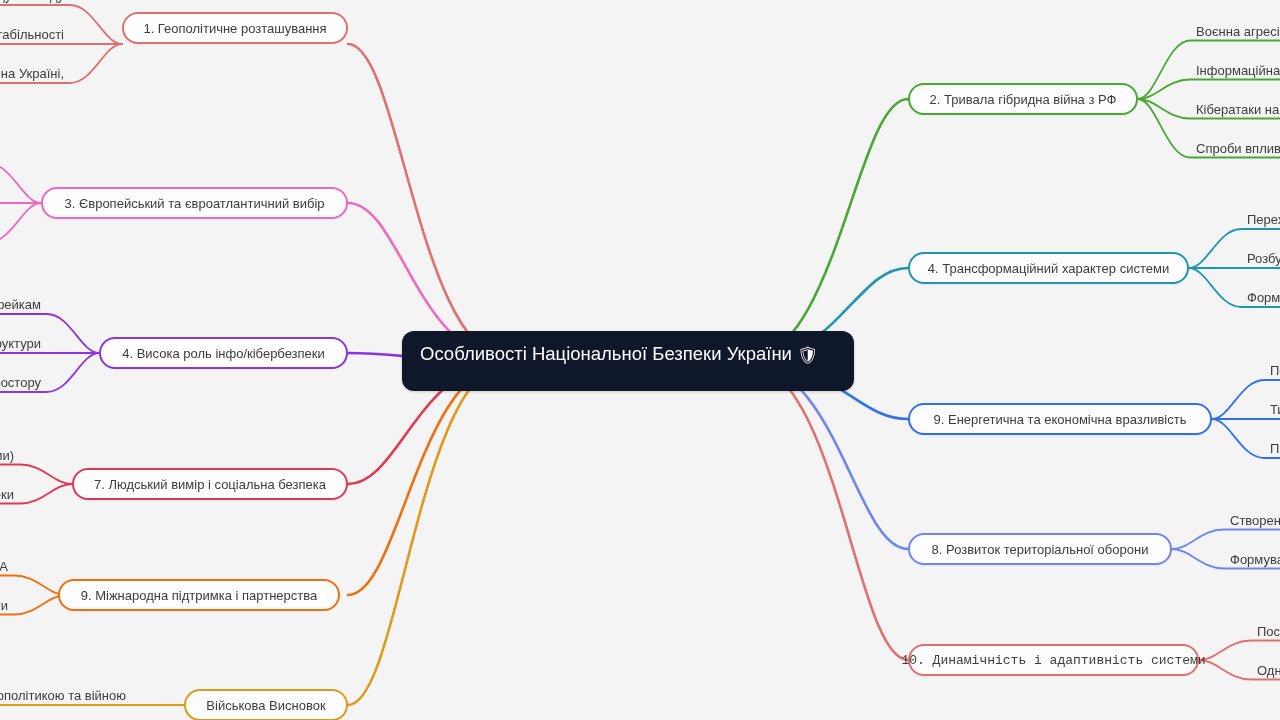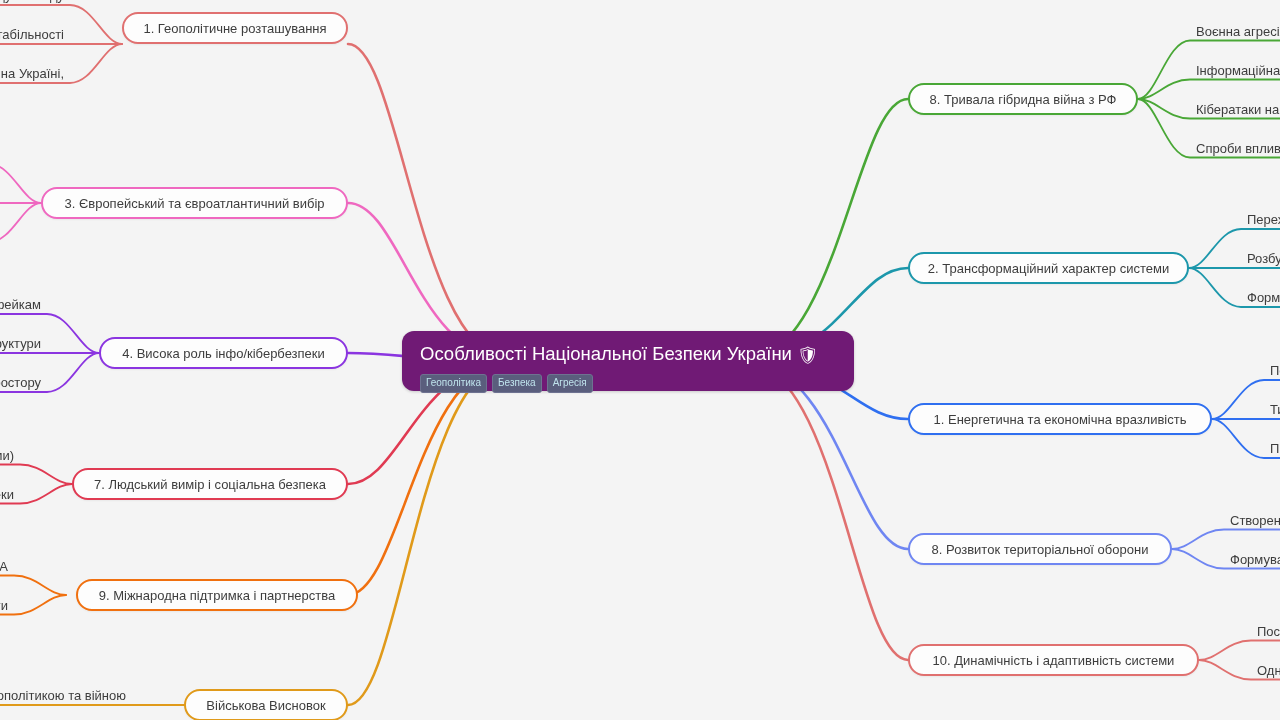--- a/index.html
+++ b/index.html
@@ -27,21 +27,21 @@
     top: 0;
     width: 1280px;
     height: 720px;
     pointer-events: none;
   }
 
   
   .root-node {
     position: absolute;
     box-sizing: border-box;
-    background: #701a75;
+    background: #0f172a;
     border-radius: 12px;
     padding: 12px 18px 11px 18px;
     color: #ffffff;
     z-index: 30;
     box-shadow: 0 1px 3px rgba(0,0,0,0.18);
   }
   .root-title {
     font-size: 18.5px;
     line-height: 22px;
     color: #ffffff;
@@ -148,78 +148,73 @@
       <path d="M 1199 660 C 1217 660 1227.6 640.5 1251 640.5 L 1481 640.5" fill="none" stroke="#e0706f" stroke-width="1.8" stroke-linecap="round"></path>
       <path d="M 1199 660 C 1217 660 1227.6 679.5 1251 679.5 L 1481 679.5" fill="none" stroke="#e0706f" stroke-width="1.8" stroke-linecap="round"></path>
       <path d="M 513 361 C 418 361 400.25 705 348 705" fill="none" stroke="#e09a1a" stroke-width="2.6" stroke-linecap="round"></path>
       <path d="M 184 705 C 166 705 155.4 705 132 705 L -98 705" fill="none" stroke="#e09a1a" stroke-width="1.8" stroke-linecap="round"></path>
     </svg>
 
   <div class="root-node" id="root-node" style="left: 402px; top: 331px; width: 452px; height: 60px;">
     <div class="root-title">
       <span>Особливості Національної Безпеки України</span><span class="shield">🛡</span>
     </div>
-    <div class="root-tags" id="root-tags">
-        <span class="root-tag">Геополітика</span>
-        <span class="root-tag">Безпека</span>
-        <span class="root-tag">Агресія</span>
-      </div>
   </div>
 
   <div id="nodes-layer">
       <div class="branch-node" style="left: 122px; top: 12px; width: 226px; border-color: rgb(224, 112, 112);">
         <span>1. Геополітичне розташування</span>
       </div>
       <div class="leaf-node left" style="left: -255px; width: 319px; top: -13px;">Розташування між сферами впливу Сходу і Заходу</div>
       <div class="leaf-node left" style="left: -264px; width: 328px; top: 26px;">Роль буфера та чинника регіональної стабільності</div>
       <div class="leaf-node left" style="left: -248px; width: 312px; top: 65px;">Постійний зовнішньополітичний тиск на Україні,</div>
       <div class="branch-node" style="left: 908px; top: 83px; width: 230px; border-color: rgb(73, 167, 54);">
-        <span>8. Тривала гібридна війна з РФ</span>
+        <span>2. Тривала гібридна війна з РФ</span>
       </div>
       <div class="leaf-node right" style="left: 1196px; top: 22.5px;">Воєнна агресія та окупація територій</div>
       <div class="leaf-node right" style="left: 1196px; top: 61.5px;">Інформаційна війна і пропаганда</div>
       <div class="leaf-node right" style="left: 1196px; top: 100.5px;">Кібератаки на критичну інфраструктуру</div>
       <div class="leaf-node right" style="left: 1196px; top: 139.5px;">Спроби впливу на внутрішню політику</div>
       <div class="branch-node" style="left: 41px; top: 187px; width: 307px; border-color: rgb(239, 104, 192); text-align: center;">
         <span>3. Європейський та євроатлантичний вибір</span>
       </div>
       <div class="branch-node" style="left: 908px; top: 252px; width: 281px; border-color: rgb(28, 151, 171);">
-        <span>2. Трансформаційний характер системи</span>
+        <span>4. Трансформаційний характер системи</span>
       </div>
       <div class="leaf-node right" style="left: 1247px; top: 211px;">Перехід від пострадянської моделі</div>
       <div class="leaf-node right" style="left: 1247px; top: 250px;">Розбудова сучасних інституцій безпеки</div>
       <div class="leaf-node right" style="left: 1247px; top: 289px;">Формування нової стратегічної культури</div>
       <div class="branch-node" style="left: 99px; top: 337px; width: 249px; border-color: rgb(139, 53, 224);">
         <span>4. Висока роль інфо/кібербезпеки</span>
       </div>
       <div class="leaf-node left" style="left: -177px; width: 218px; top: 296px;">Протидія дезінформації та фейкам</div>
       <div class="leaf-node left" style="left: -172px; width: 213px; top: 335px;">Захист цифрової інфраструктури</div>
       <div class="leaf-node left" style="left: -275px; width: 316px; top: 374px;">Безпека національного інформаційного простору</div>
       <div class="branch-node" style="left: 908px; top: 403px; width: 304px; border-color: rgb(47, 111, 240);">
-        <span>1. Енергетична та економічна вразливість</span>
+        <span>9. Енергетична та економічна вразливість</span>
       </div>
       <div class="leaf-node right" style="left: 1270px; top: 362px;">Подолання енергетичної залежності</div>
       <div class="leaf-node right" style="left: 1270px; top: 401px;">Тиск війни на економіку держави</div>
       <div class="leaf-node right" style="left: 1270px; top: 440px;">Проблеми відновлення інфраструктури</div>
       <div class="branch-node" style="left: 72px; top: 468px; width: 276px; border-color: rgb(224, 58, 82);">
         <span>7. Людський вимір і соціальна безпека</span>
       </div>
       <div class="leaf-node left" style="left: -303px; width: 317px; top: 446.5px;">Захист населення (втрати, переселення, травми)</div>
       <div class="leaf-node left" style="left: -263px; width: 277px; top: 485.5px;">Соціальні та гуманітарні складові безпеки</div>
       <div class="branch-node" style="left: 908px; top: 533px; width: 264px; border-color: rgb(111, 134, 242);">
         <span>8. Розвиток територіальної оборони</span>
       </div>
       <div class="leaf-node right" style="left: 1230px; top: 511.5px;">Створення сил територіальної оборони</div>
       <div class="leaf-node right" style="left: 1230px; top: 550.5px;">Формування резерву та підготовка громадян</div>
-      <div class="branch-node" style="left: 76px; top: 579px; width: 282px; border-color: rgb(240, 112, 15);">
+      <div class="branch-node" style="left: 58px; top: 579px; width: 282px; border-color: rgb(240, 112, 15);">
         <span>9. Міжнародна підтримка і партнерства</span>
       </div>
       <div class="leaf-node left" style="left: -263px; width: 271px; top: 557.5px;">Військова й фінансова допомога ЄС і США</div>
       <div class="leaf-node left" style="left: -205px; width: 213px; top: 596.5px;">Програми гуманітарної допомоги</div>
-      <div class="branch-node" style="left: 908px; top: 644px; width: 291px; border-color: rgb(224, 112, 111);">
+      <div class="branch-node" style="left: 908px; top: 644px; width: 291px; border-color: rgb(224, 112, 111); font-family: Liberation Mono, monospace;">
         <span>10. Динамічність і адаптивність системи</span>
       </div>
       <div class="leaf-node right" style="left: 1257px; top: 622.5px;">Постійні зміни безпекового середовища</div>
       <div class="leaf-node right" style="left: 1257px; top: 661.5px;">Одночасна оборона і розвиток держави</div>
       <div class="branch-node" style="left: 184px; top: 689px; width: 164px; border-color: rgb(224, 154, 26);">
         <span>Військова Висновок</span>
       </div>
       <div class="leaf-node left" style="left: -228px; width: 354px; top: 687px;">Безпека України визначається геополітикою та війною</div>
     </div>
 

